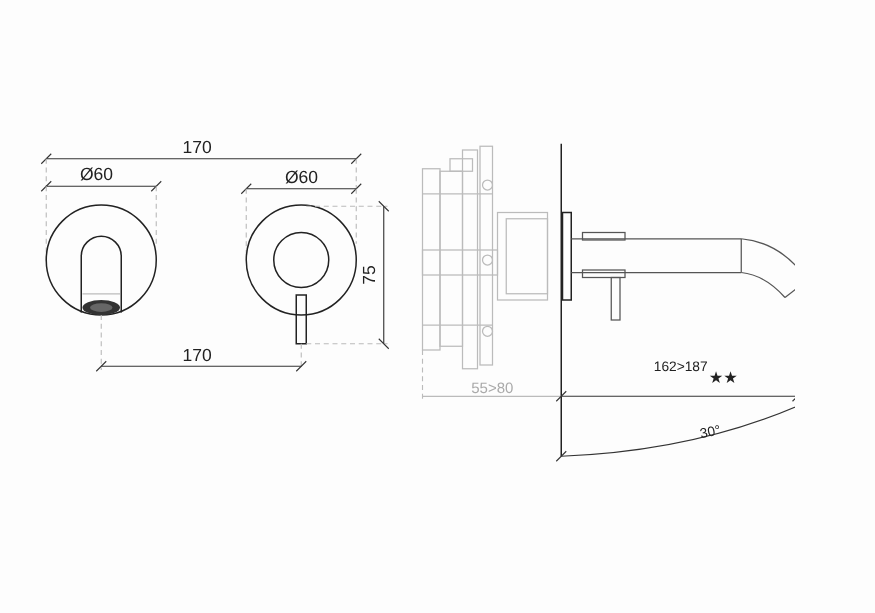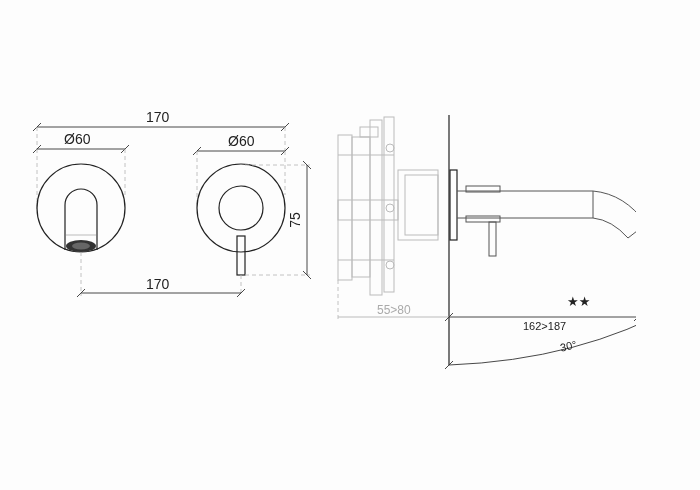--- a/index.html
+++ b/index.html
@@ -123,16 +123,16 @@
       <line class="dim" x1="674" y1="309" x2="682" y2="301"></line>
     </g>
   </svg>
 
   <span class="lbl" style="left:146px;top:109px;font-size:14px;">170</span>
   <span class="lbl" style="left:64px;top:131px;font-size:14px;">Ø60</span>
   <span class="lbl" style="left:228px;top:133px;font-size:14px;">Ø60</span>
   <span class="lbl" style="left:146px;top:276px;font-size:14px;">170</span>
   <span class="lbl" style="left:287px;top:212px;font-size:14px;transform:rotate(-90deg);">75</span>
   <span class="lbl" style="left:377px;top:303px;font-size:12px;color:#aaa;">55&gt;80</span>
-  <span class="lbl" style="left:523px;top:320px;font-size:11px;">162&gt;187</span>
+  <span class="lbl" style="left:523px;top:288px;font-size:11px;">162&gt;187</span>
   <span class="lbl" style="left:567px;top:294px;font-size:13px;">★★</span>
   <span class="lbl" style="left:560px;top:340px;font-size:11px;transform:rotate(-12deg);">30°</span>
 </div>
 
 </body></html>

